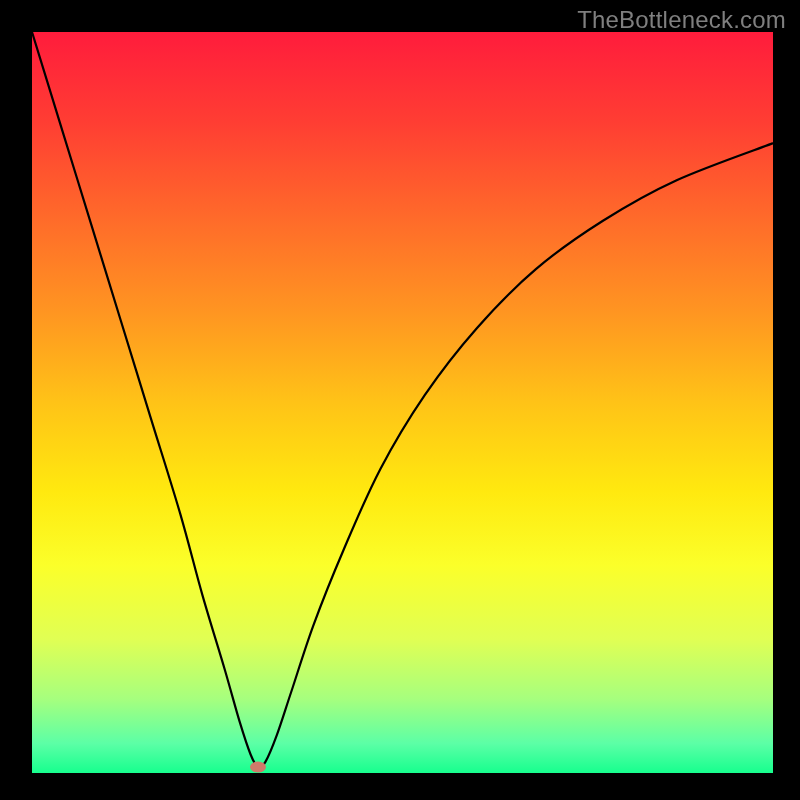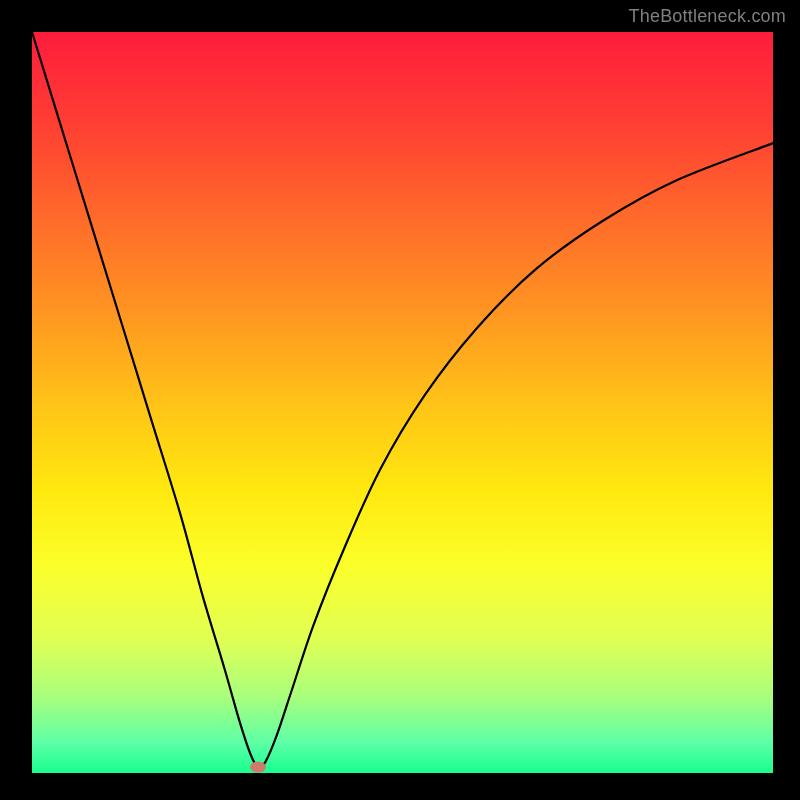--- a/index.html
+++ b/index.html
@@ -17,21 +17,21 @@
     left: 0;
     width: 800px;
     height: 800px;
     background: #000;
   }
   .watermark {
     position: absolute;
     top: 6px;
     right: 14px;
     color: #7f7f7f;
-    font-size: 18px;
+    font-size: 24px;
     font-weight: 400;
     letter-spacing: 0.2px;
   }
   svg {
     position: absolute;
     top: 0;
     left: 0;
   }
 </style>
 </head>

